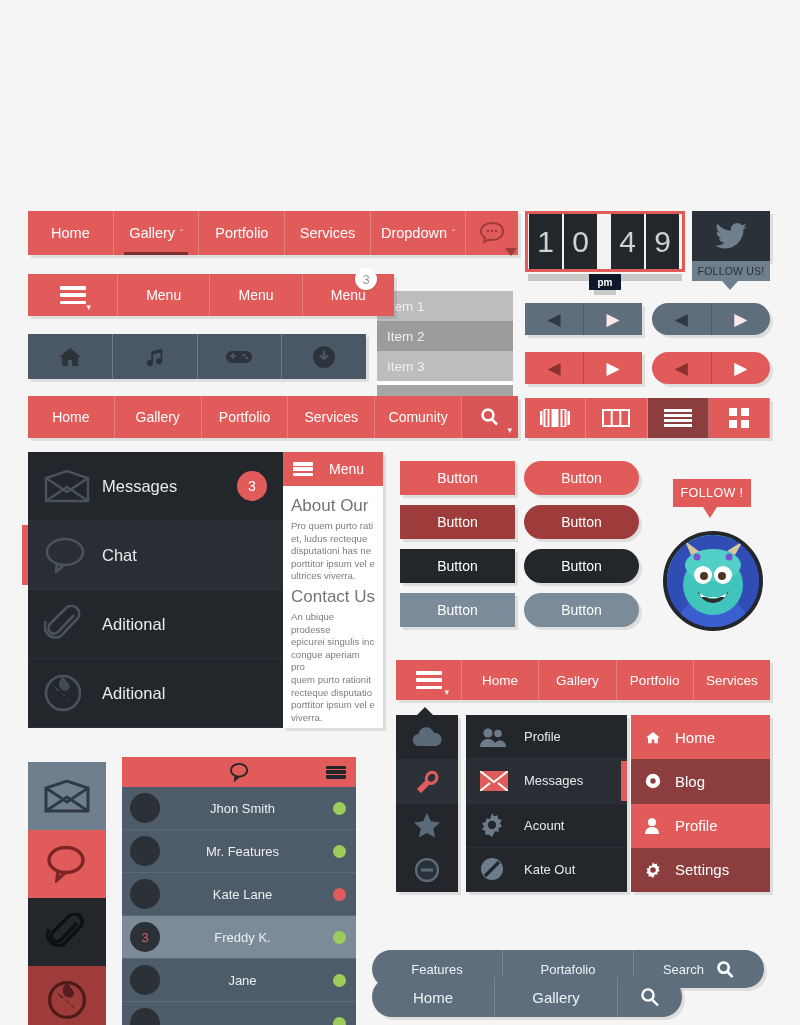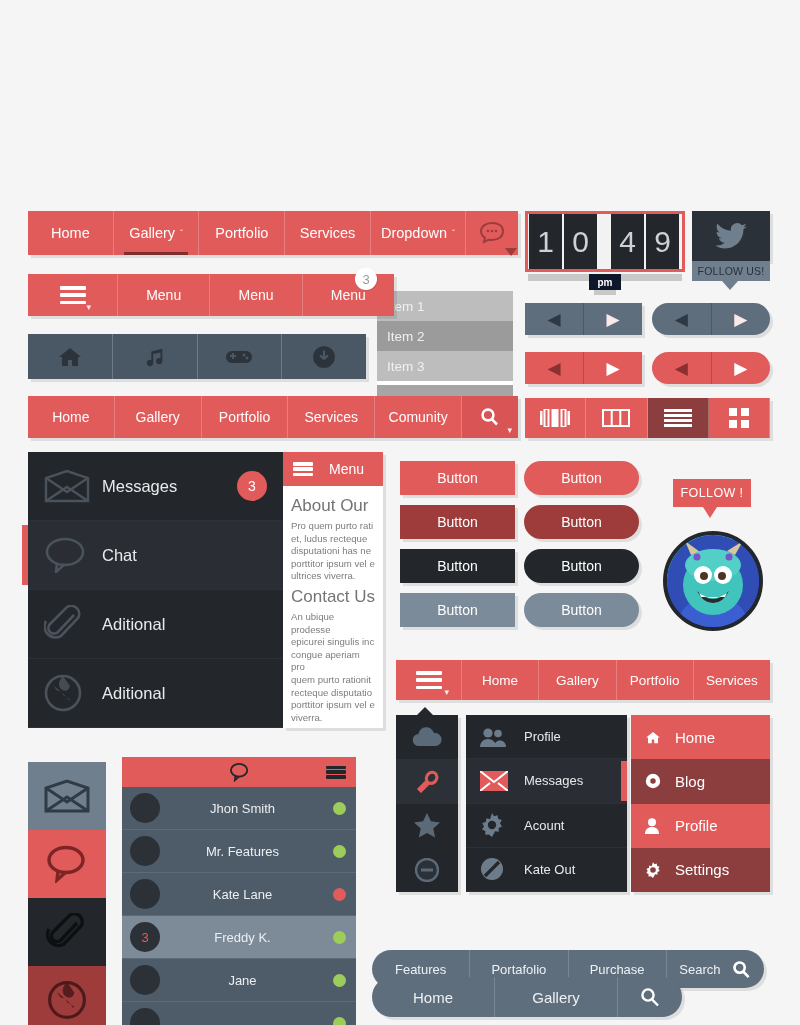--- a/index.html
+++ b/index.html
@@ -703,21 +703,20 @@
   <div class="crow">
     <span class="cav"></span>
     <span class="cname"></span>
     <span class="cdot" style="background:#9ccc5a"></span>
   </div>
 </div>
 
 <div class="abs pillnav sh" id="pill1">
   <div class="cell">Features</div>
   <div class="cell">Portafolio</div>
-  <div class="cell active">Purchase</div>
   <div class="cell" style="border-right:none">
     <span>Search</span>
     <span style="margin-left:12px">
         <svg width="19" height="19" viewBox="0 0 20 20">
           <circle cx="8" cy="8" r="5.4" fill="none" stroke="#fff" stroke-width="2.8"></circle>
           <line x1="12" y1="12.4" x2="17.5" y2="18" stroke="#fff" stroke-width="2.8"></line>
         </svg>
       </span>
   </div>
 </div>

